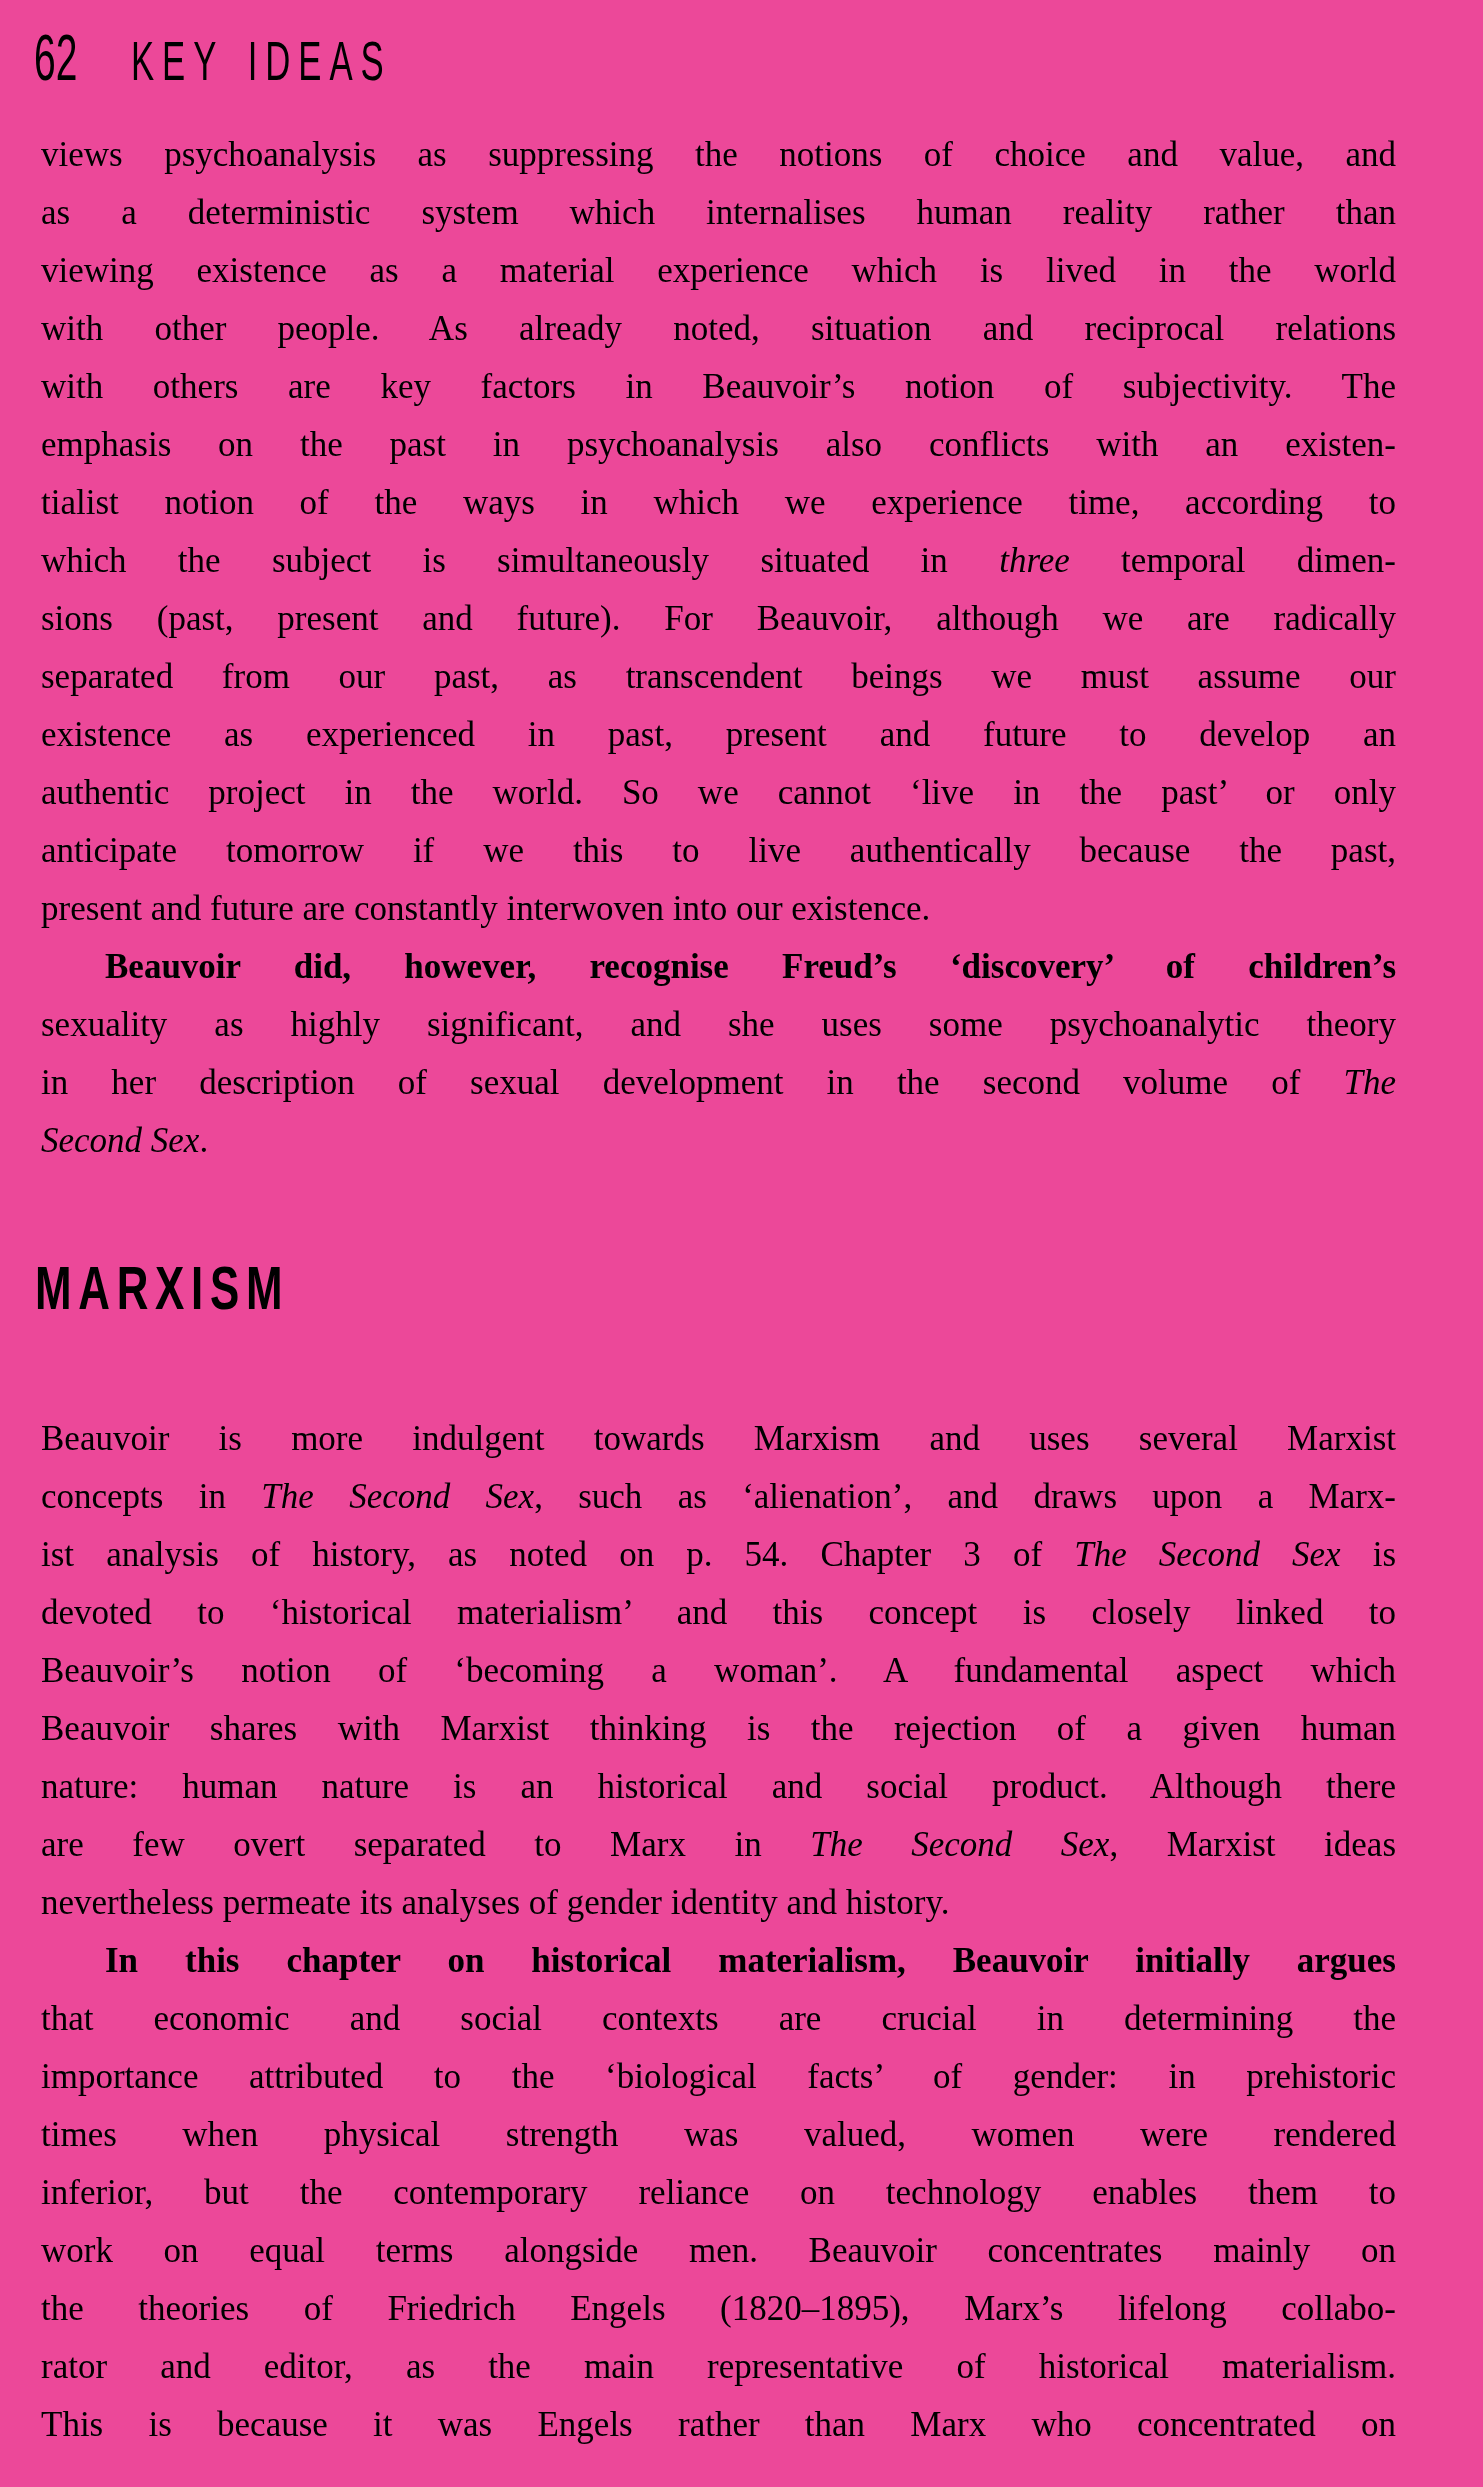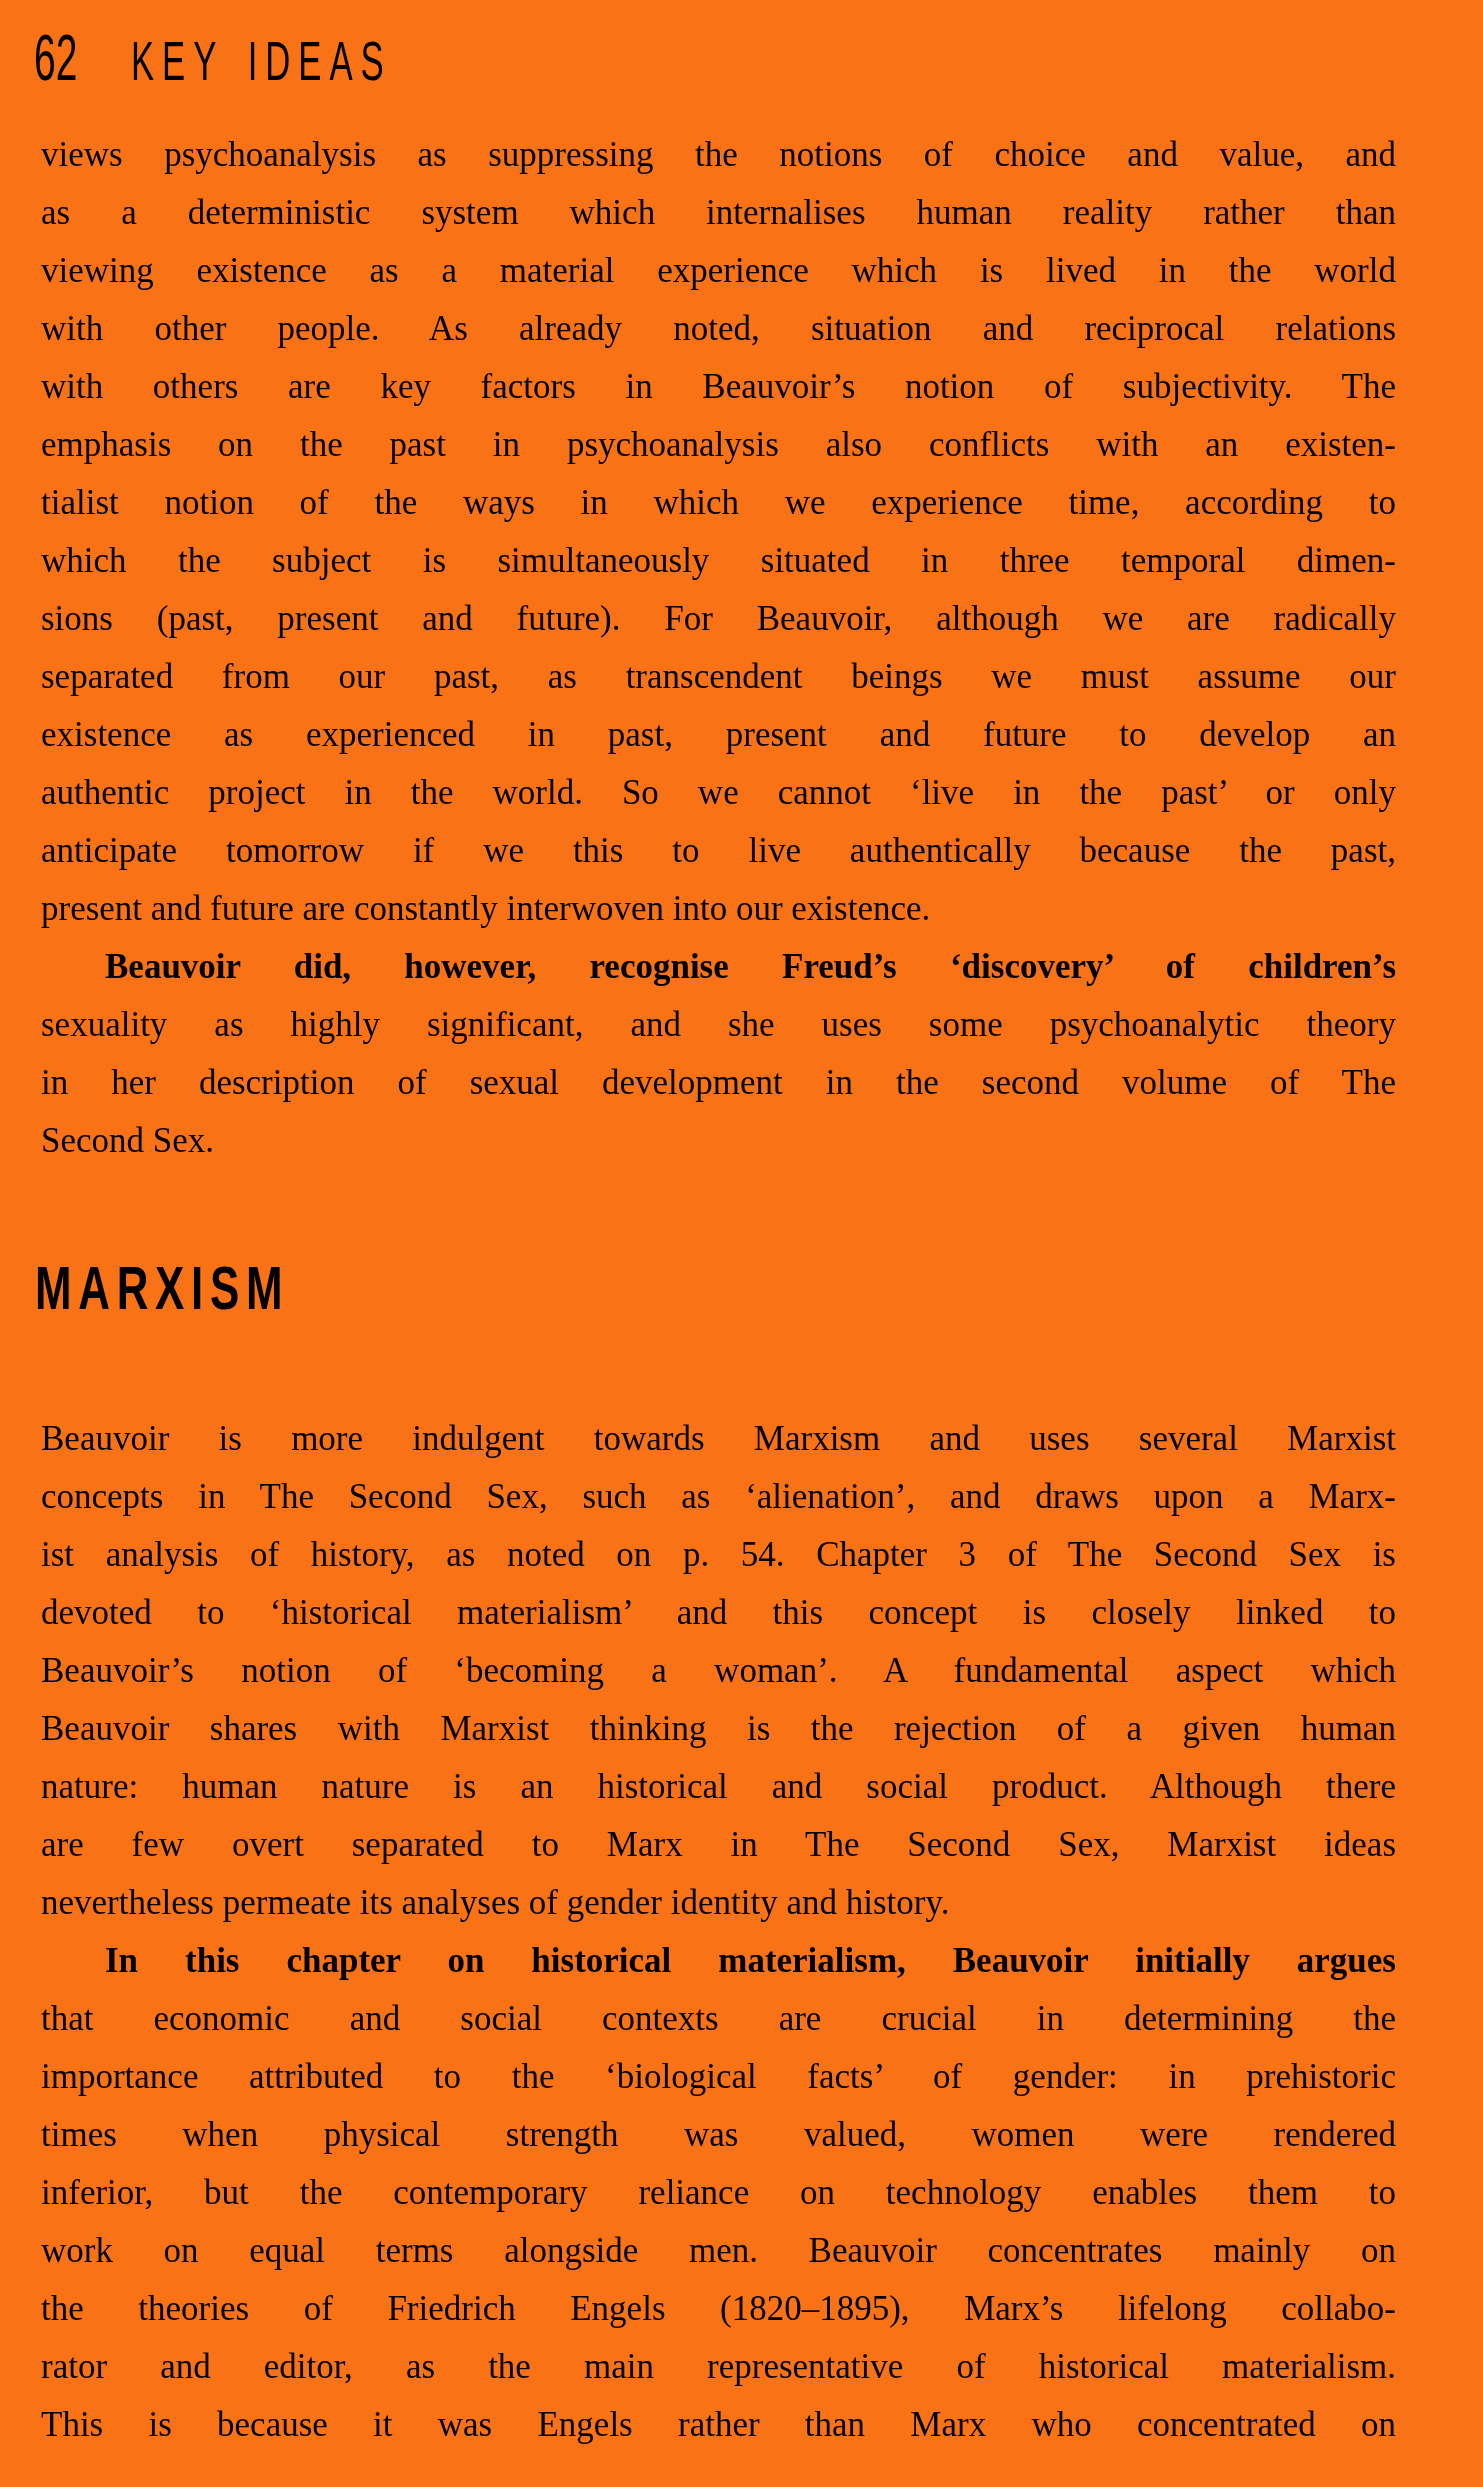--- a/index.html
+++ b/index.html
@@ -1,18 +1,18 @@
 <!DOCTYPE html>
 <html style="font-size:9.3px"><head>
 <meta charset="utf-8">
 <style>
   html,body { margin:0; padding:0; background:#ffffff; }
   .page {
     position:relative; width:1484px; height:2487px;
-    background:#f97316; color:#000000; overflow:hidden;
+    background:#ec4899; color:#000000; overflow:hidden;
   }
   .page-header { position:absolute; left:0; top:0; width:100%; height:116px; }
   .page-number {
     position:absolute; left:34px; top:25px;
     font:400 65px/1 "Liberation Sans", sans-serif;
     transform:scaleX(0.60); transform-origin:0 0;
     white-space:nowrap;
   }
   .running-title {
     position:absolute; left:131px; top:33px;
@@ -36,21 +36,21 @@
   }
   .paragraph { margin:0; }
   .line {
     text-align:justify;
     text-align-last:justify;
     white-space:normal;
     margin-left:9px;
   }
   .line.unjustified { text-align-last:left; }
   .line.indent { text-indent:64px;font-weight:bold; }
-  .it { }
+  .it { font-style:italic; }
 </style>
 </head>
 <body>
 
 <div class="page">
 
   <div class="page-header">
     <span class="page-number">62</span>
     <span class="running-title">KEY IDEAS</span>
   </div>

